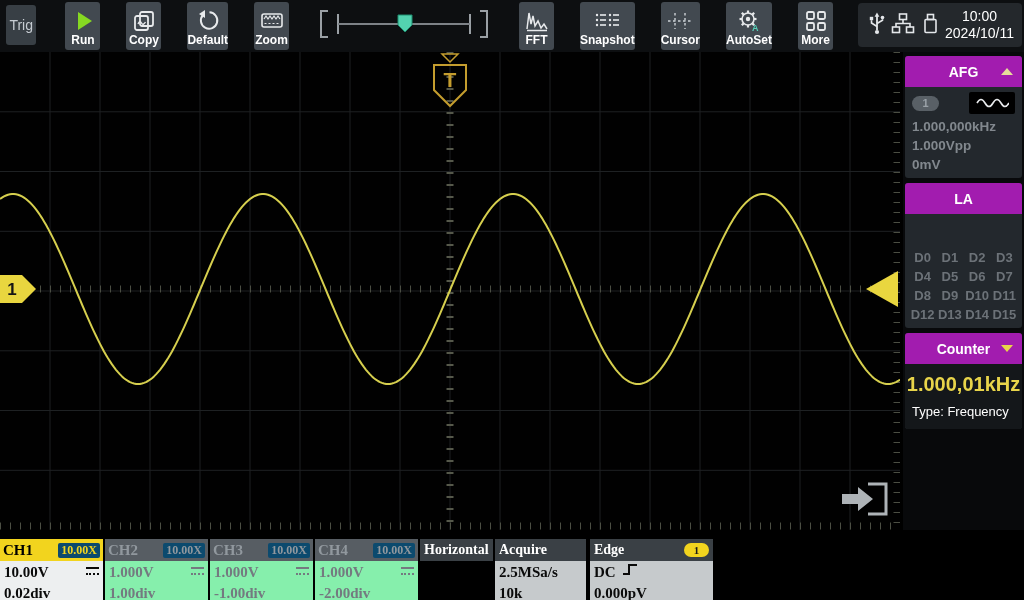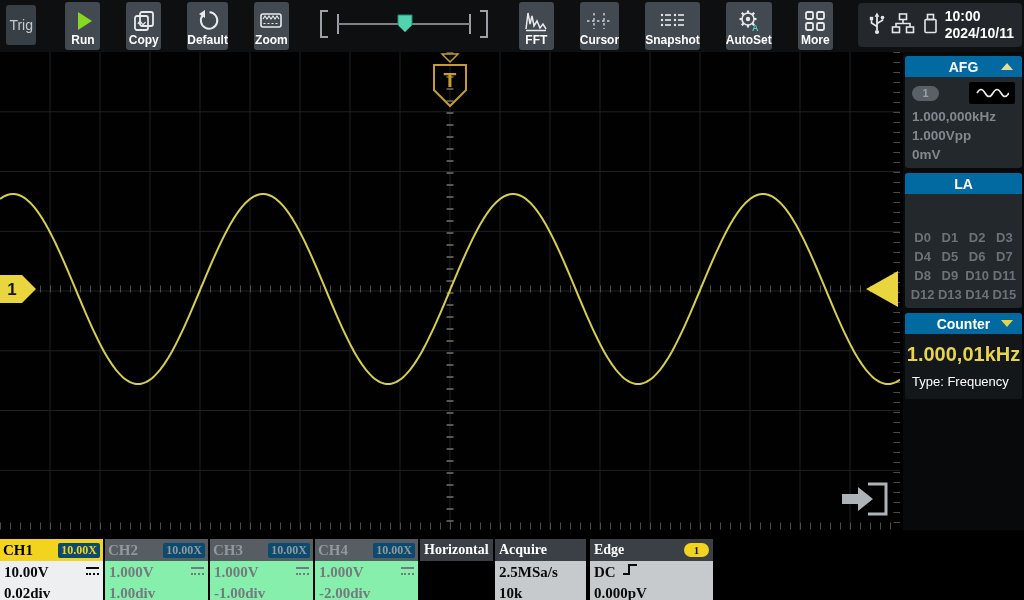--- a/index.html
+++ b/index.html
@@ -12,30 +12,30 @@
   .trig-btn{width:54px;height:40px;margin:5px 4px 0 6px;background:#383f45;border-radius:3px;
             color:#c6ccd2;font-size:14px;display:flex;align-items:center;justify-content:center;}
   .tb-btn{width:62px;height:48px;margin:2px 1px;background:#424950;border-radius:3px;
           display:flex;flex-direction:column;align-items:center;justify-content:flex-end;
           padding-bottom:3px;box-sizing:border-box;}
   .tb-btn .ico{height:27px;display:flex;align-items:center;justify-content:center;}
   .tb-btn .lbl{color:#fff;font-size:12px;font-weight:bold;line-height:13px;}
   .pos-slider{width:176px;height:48px;display:flex;align-items:center;margin:0 2px;}
   .status{width:172px;height:44px;margin:3px 2px 0 auto;background:#24282c;border-radius:4px;
           display:flex;align-items:center;padding:0 8px;box-sizing:border-box;gap:3px;}
-  .status .dt{margin-left:auto;text-align:left;color:#fff;font-size:14px;font-weight:bold;line-height:17px;}
+  .status .dt{margin-left:auto;text-align:center;color:#fff;font-size:14px;font-weight:normal;line-height:17px;}
 
   
   .grat-wrap{position:absolute;left:0;top:52px;width:900px;height:478px;background:#010101;}
 
   
   .sidebar{position:absolute;left:903px;top:52px;width:121px;height:478px;background:#08090b;
            display:flex;flex-direction:column;gap:5px;padding:4px 2px;box-sizing:border-box;}
   .panel{background:#23282d;border-radius:3px;overflow:hidden;}
-  .panel-header{height:21px;background:#0369a1;display:flex;align-items:center;justify-content:center;
+  .panel-header{height:31px;background:#a21caf;display:flex;align-items:center;justify-content:center;
                 position:relative;color:#fff;font-weight:bold;font-size:14px;}
   .arrow-up{position:absolute;right:9px;width:0;height:0;border-left:6px solid transparent;
             border-right:6px solid transparent;border-bottom:7px solid #e6dd9a;}
   .arrow-down{position:absolute;right:9px;width:0;height:0;border-left:6px solid transparent;
               border-right:6px solid transparent;border-top:7px solid #e8d44a;}
   .afg-body{padding:5px 7px 4px;}
   .afg-row{display:flex;align-items:center;justify-content:space-between;margin-bottom:3px;}
   .chan-badge{width:27px;height:15px;background:#596066;border-radius:8px;color:#9aa1a7;
               font-size:11px;font-weight:bold;text-align:center;line-height:15px;}
   .sine-box{width:46px;height:22px;background:#000;border-radius:2px;display:flex;
@@ -134,46 +134,46 @@
     <span class="ico">
       <svg width="24" height="24" fill="none" stroke="#e8eaec" stroke-width="1.5">
         <path d="M2,20 L4,4 L6,15 L8,7 L10,17 L13,12 L16,19 L19,15 L22,20"></path>
         <path d="M2,21.5 h20"></path>
           </svg>
     </span>
     <span class="lbl">FFT</span>
   </div>
   <div class="tb-btn">
     <span class="ico">
-      <svg width="26" height="20" stroke="#cdd2d6" stroke-width="1.4">
-        <line x1="1" y1="10" x2="25" y2="10" stroke-dasharray="2.5 2.5"></line>
-        <line x1="8" y1="2" x2="8" y2="18" stroke-dasharray="2.5 2.5"></line>
-        <line x1="18" y1="2" x2="18" y2="18" stroke-dasharray="2.5 2.5"></line>
-          </svg>
-    </span>
-    <span class="lbl">Cursor</span>
-  </div>
-  <div class="tb-btn">
-    <span class="ico">
       <svg width="26" height="20" stroke="#e8eaec" stroke-width="1.6">
         <circle cx="3" cy="4" r="1.2" fill="#e8eaec" stroke="none"></circle>
             <line x1="6" y1="4" x2="12" y2="4"></line>
         <circle cx="3" cy="9" r="1.2" fill="#e8eaec" stroke="none"></circle>
             <line x1="6" y1="9" x2="12" y2="9"></line>
         <circle cx="3" cy="14" r="1.2" fill="#e8eaec" stroke="none"></circle>
             <line x1="6" y1="14" x2="12" y2="14"></line>
         <circle cx="16" cy="4" r="1.2" fill="#e8eaec" stroke="none"></circle>
             <line x1="19" y1="4" x2="25" y2="4"></line>
         <circle cx="16" cy="9" r="1.2" fill="#e8eaec" stroke="none"></circle>
             <line x1="19" y1="9" x2="25" y2="9"></line>
         <circle cx="16" cy="14" r="1.2" fill="#e8eaec" stroke="none"></circle>
             <line x1="19" y1="14" x2="25" y2="14"></line>
           </svg>
     </span>
     <span class="lbl">Snapshot</span>
+  </div>
+  <div class="tb-btn">
+    <span class="ico">
+      <svg width="26" height="20" stroke="#cdd2d6" stroke-width="1.4">
+        <line x1="1" y1="10" x2="25" y2="10" stroke-dasharray="2.5 2.5"></line>
+        <line x1="8" y1="2" x2="8" y2="18" stroke-dasharray="2.5 2.5"></line>
+        <line x1="18" y1="2" x2="18" y2="18" stroke-dasharray="2.5 2.5"></line>
+          </svg>
+    </span>
+    <span class="lbl">Cursor</span>
   </div>
   <div class="tb-btn">
     <span class="ico">
       <svg width="24" height="24">
         <g fill="none" stroke="#e8eaec" stroke-width="1.6">
           <circle cx="11" cy="10" r="6"></circle>
           <g stroke-width="2.2">
             <line x1="11" y1="1.5" x2="11" y2="4"></line>
                 <line x1="11" y1="16" x2="11" y2="18.5"></line>
             <line x1="2.5" y1="10" x2="5" y2="10"></line>

